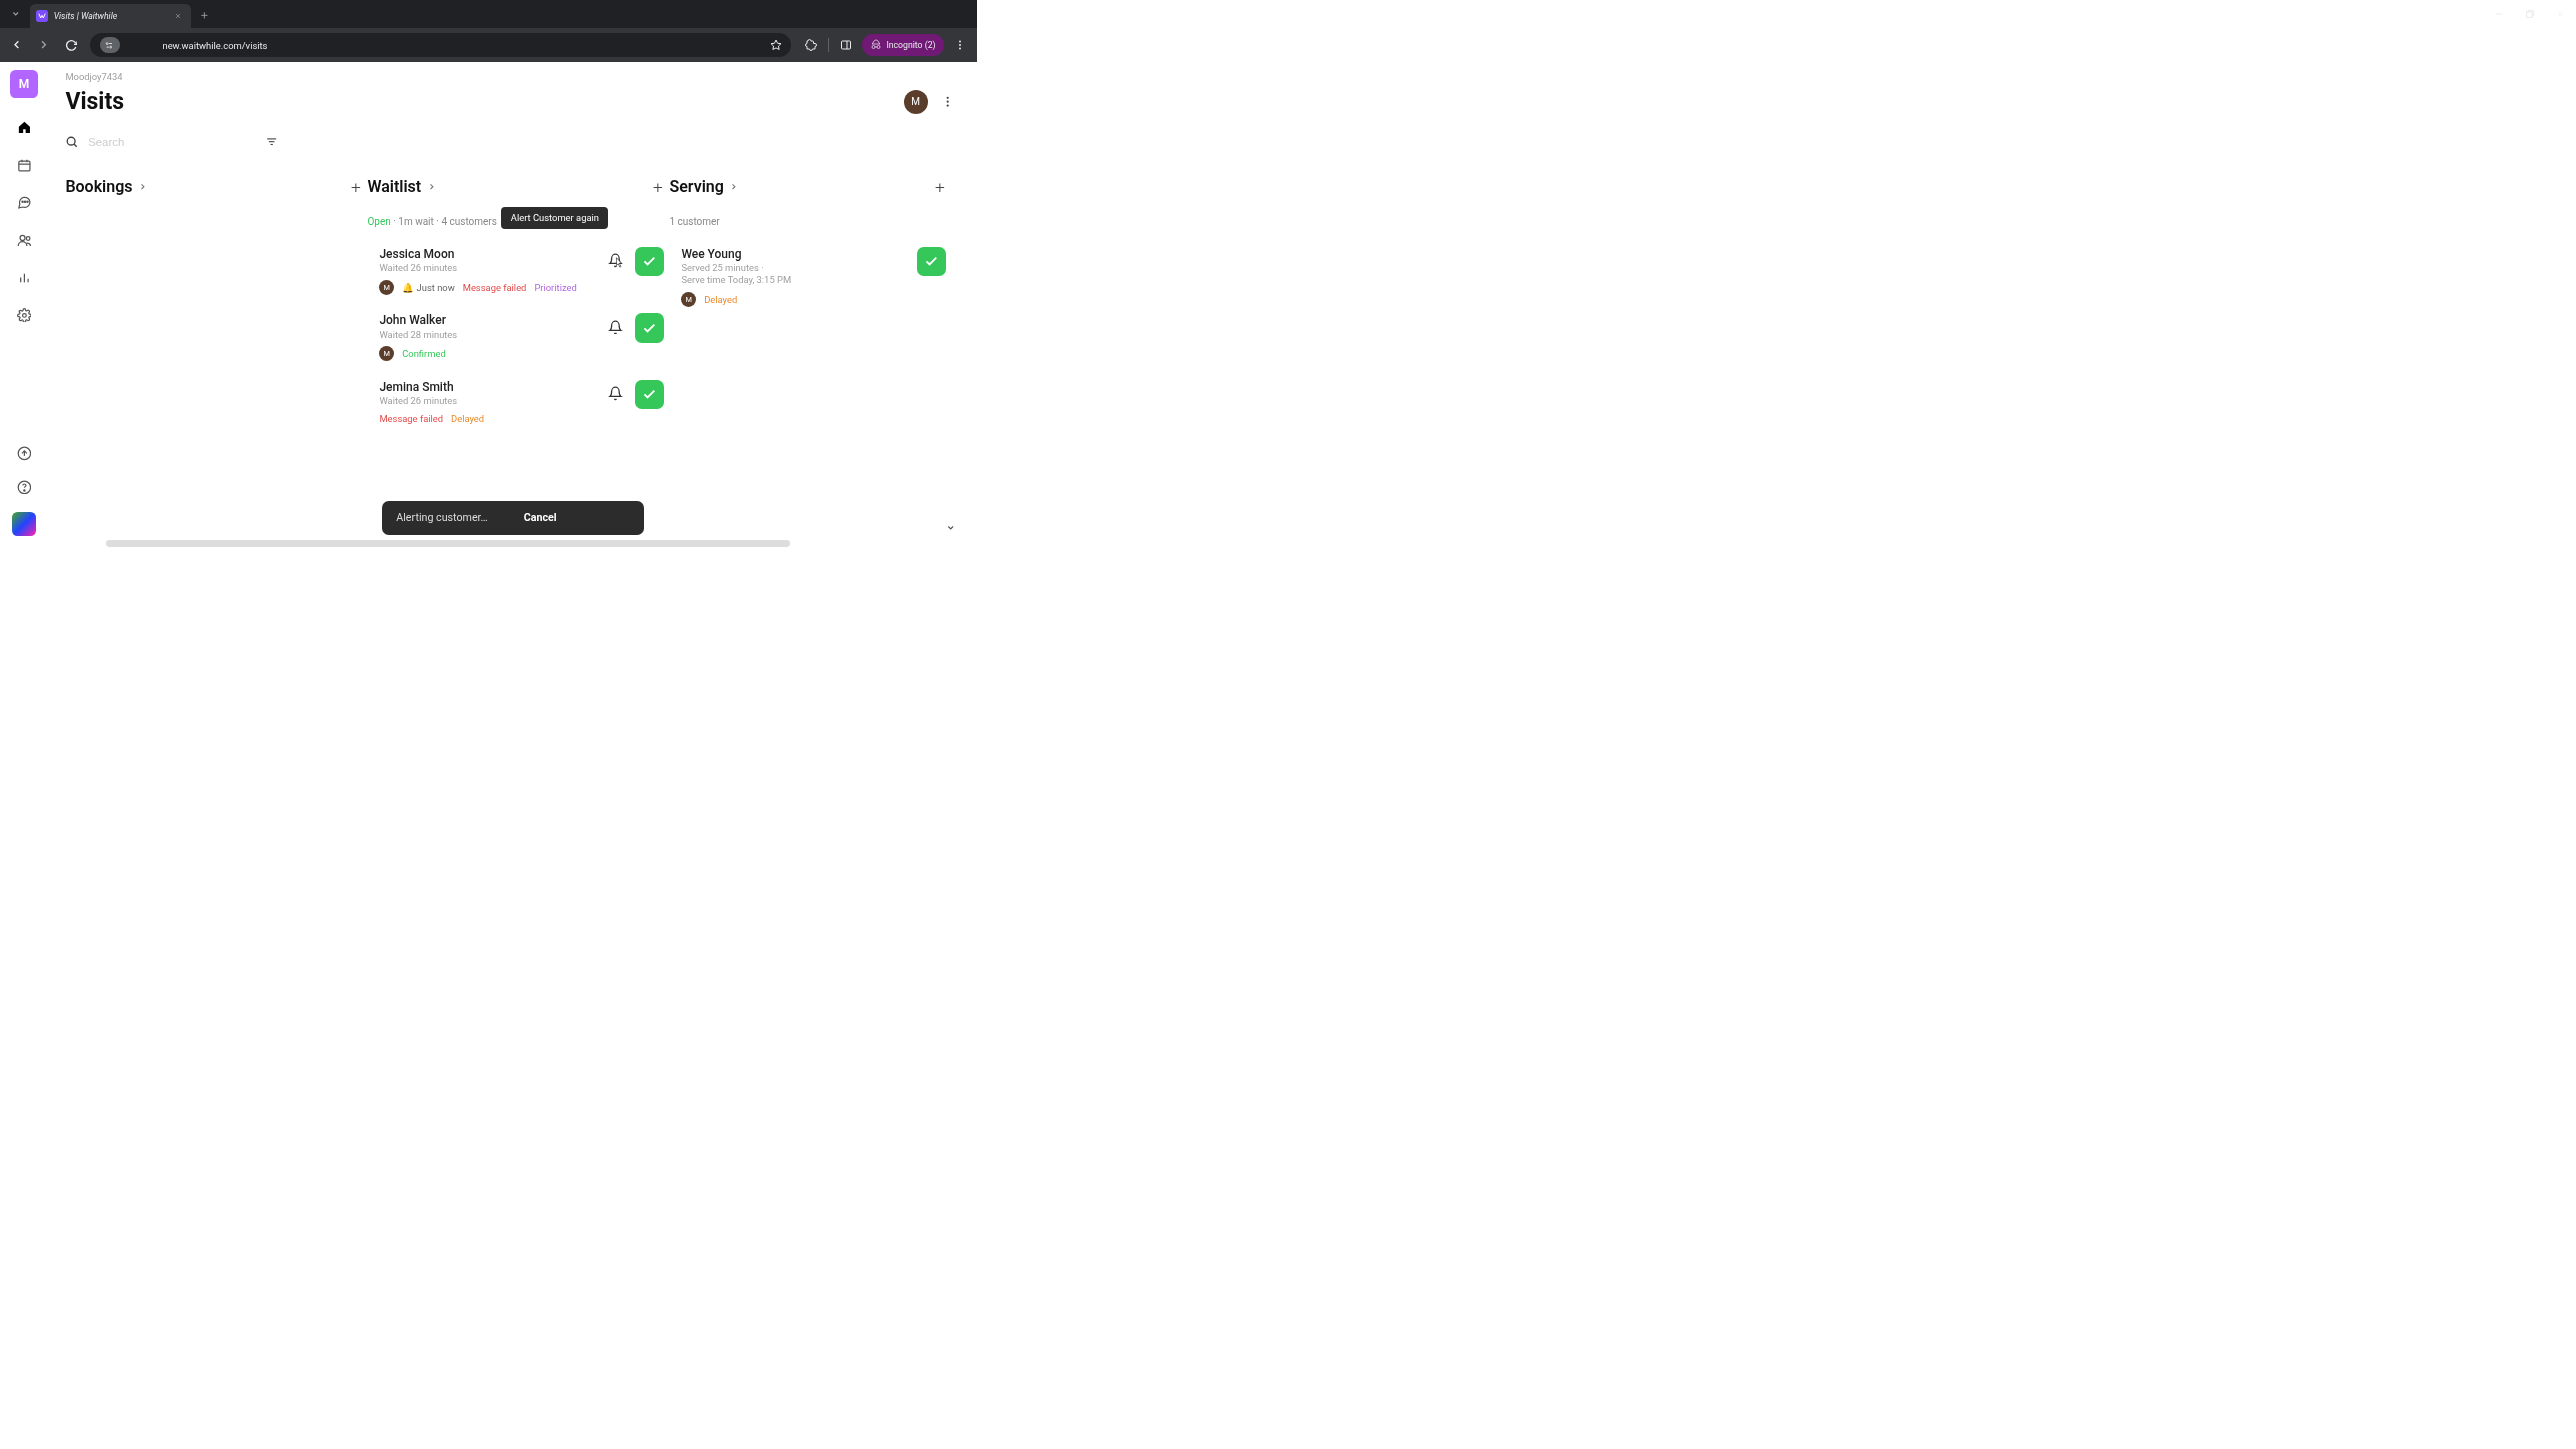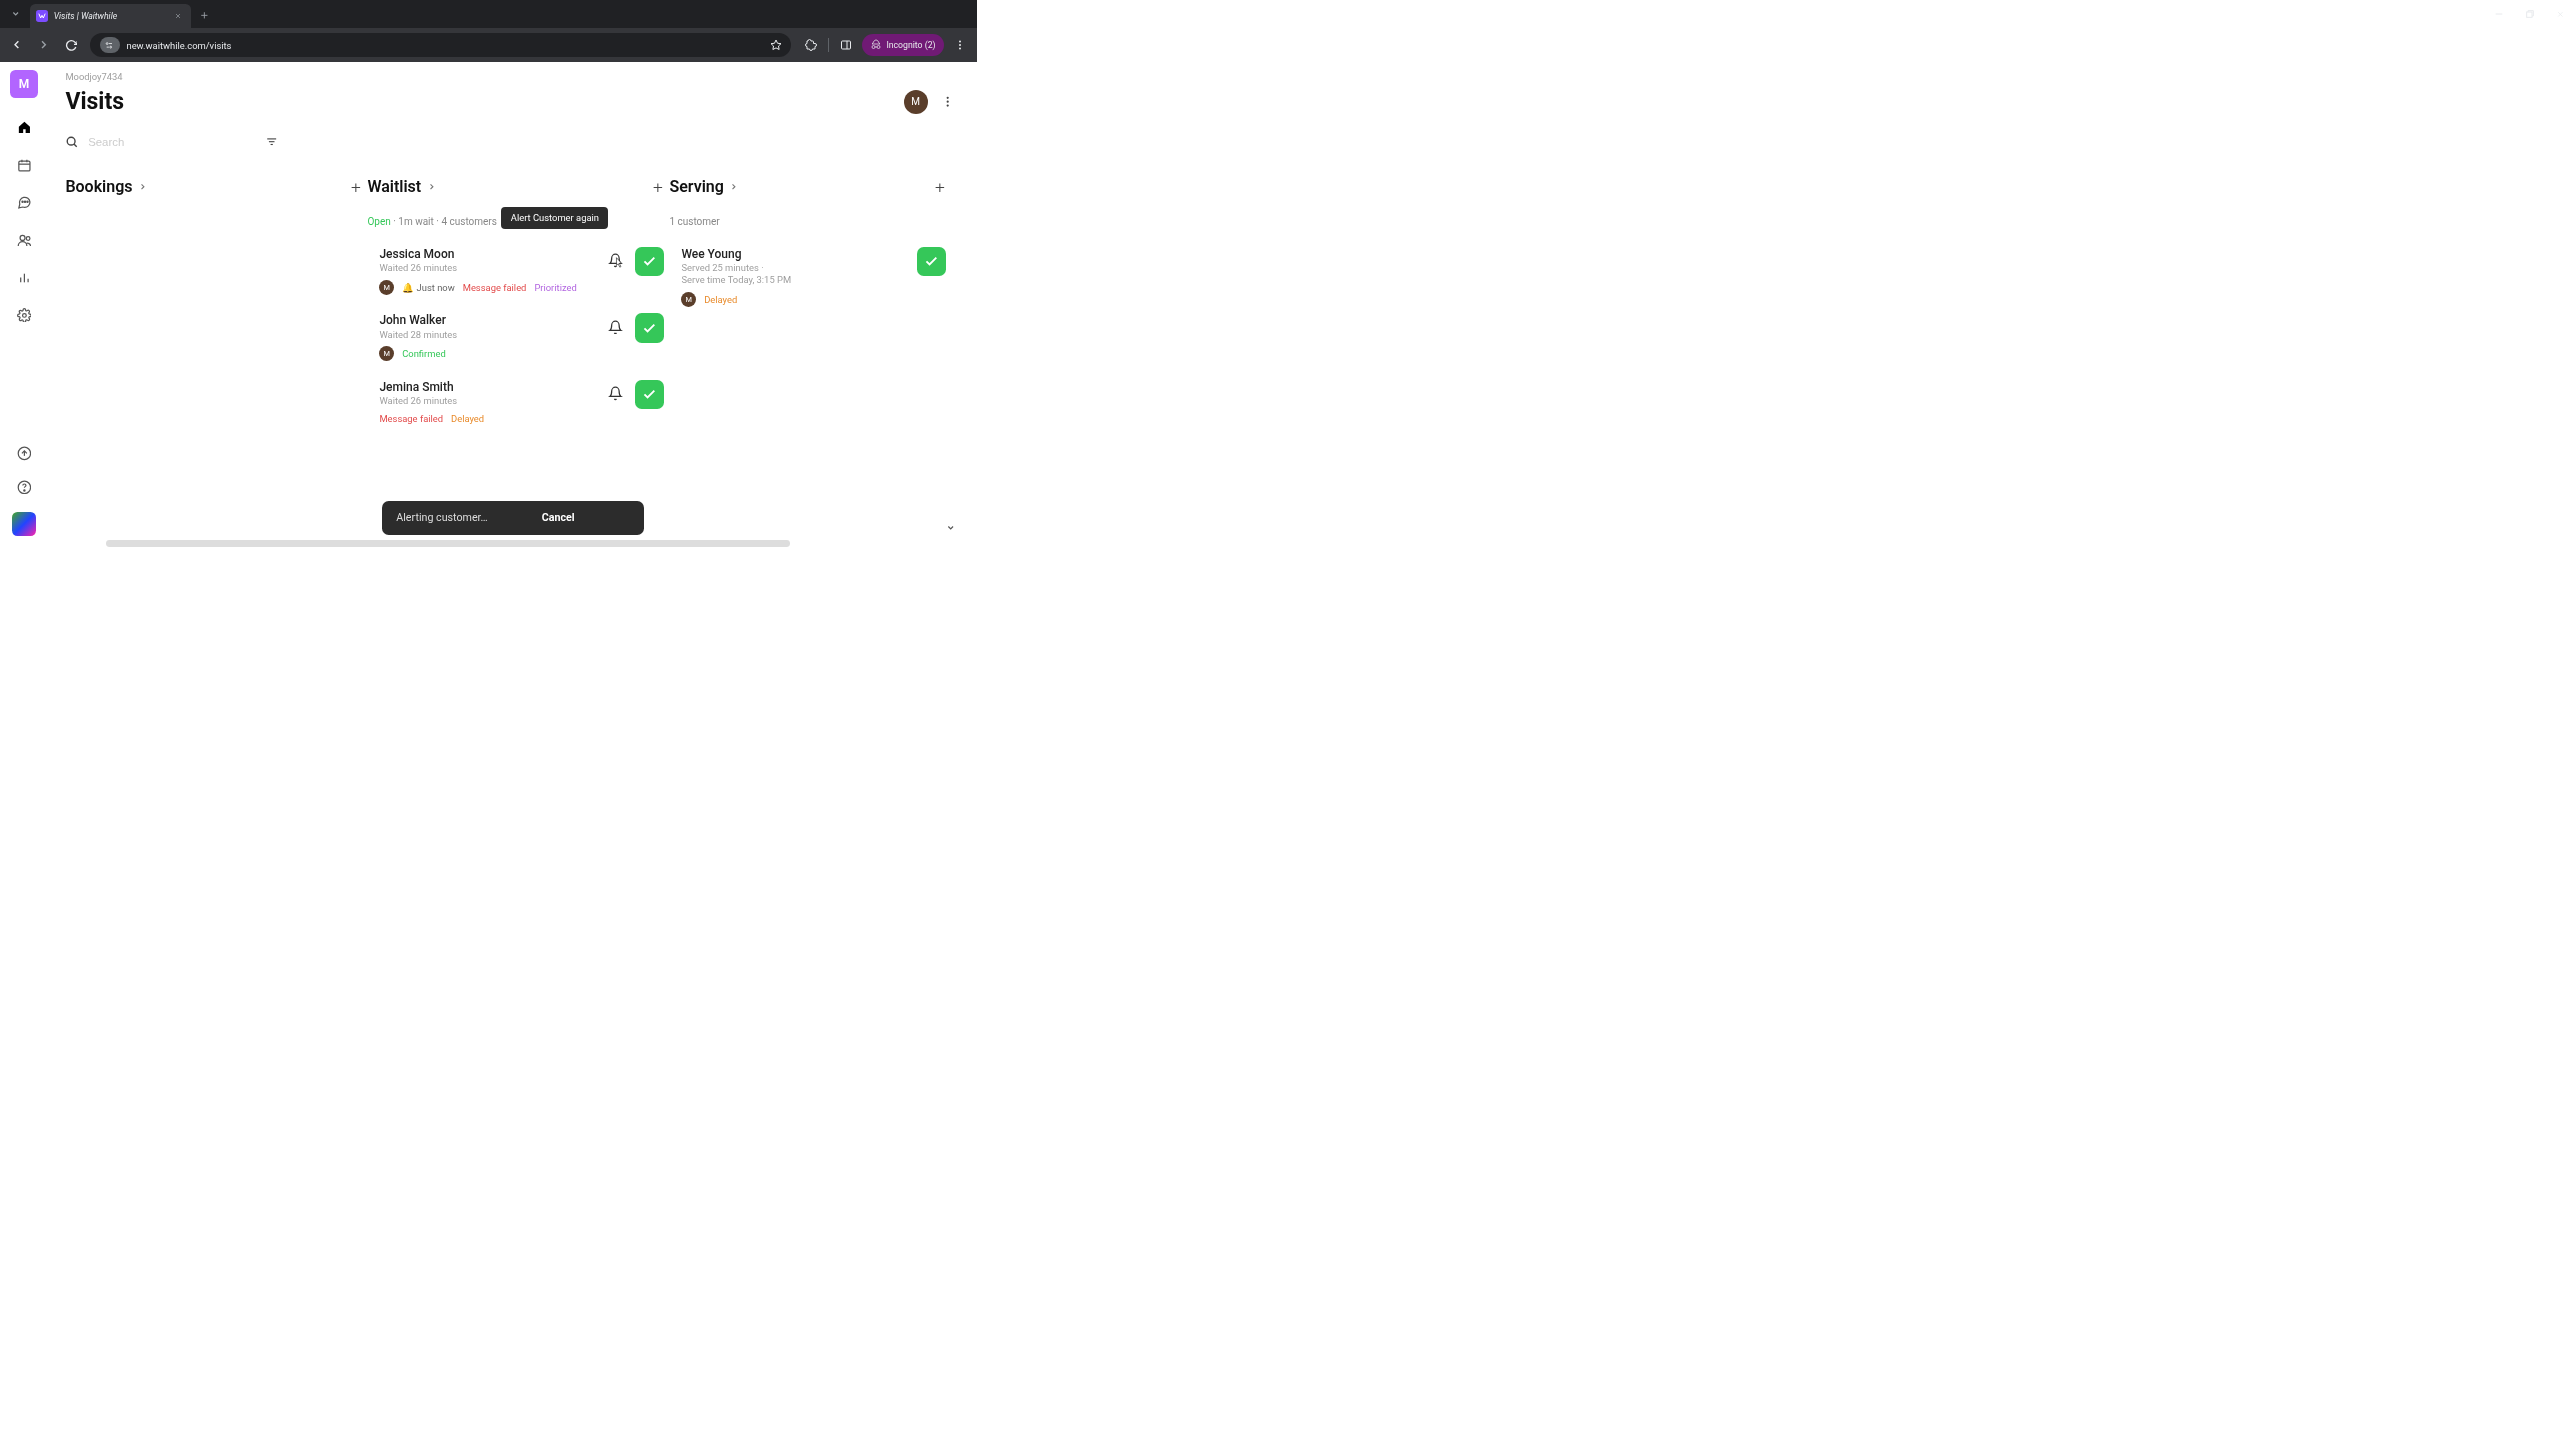--- a/index.html
+++ b/index.html
@@ -12,21 +12,21 @@
   .tab-favicon { width: 12px; height: 12px; background: #7c4dff; border-radius: 2.7px; display: flex; align-items: center; justify-content: center; color: #fff; font-size: 7.4px; margin-right: 5.4px; }
   .tab-title { color: #e8eaed; font-size: 8.7px; flex: 1; }
   .tab-close { color: #9aa0a6; width: 12px; height: 12px; display: flex; align-items: center; justify-content: center; cursor: pointer; }
   .new-tab { color: #9aa0a6; width: 20px; height: 20px; display: flex; align-items: center; justify-content: center; cursor: pointer; margin-left: 4px; margin-bottom: 2.7px; }
   .window-controls { position: absolute; right: 0; top: 0; display: flex; height: 28px; }
   .win-btn { width: 31px; display: flex; align-items: center; justify-content: center; color: #e8eaed; cursor: pointer; }
 
   .toolbar { background: #35363a; height: 34px; display: flex; align-items: center; padding: 0 5.4px; gap: 4px; }
   .nav-btn { width: 23px; height: 23px; display: flex; align-items: center; justify-content: center; color: #9aa0a6; border-radius: 50%; cursor: pointer; }
   .nav-btn.active { color: #e8eaed; }
-  .url-bar { flex: 1; background: #202124; border-radius: 13.4px; height: 24px; display: flex; align-items: center; padding: 0 9.4px; color: #e8eaed; font-size: 9.4px; margin: 0 4px; }
+  .url-bar { flex: 1; background: #202124; border-radius: 13.4px; height: 24px; display: flex; align-items: center; padding: 0 9.4px; color: #e8eaed; font-size: 9.4px; margin: 0 4px; gap: 36px; }
   .site-chip { background: #5f6368; border-radius: 8px; padding: 1.3px 4px; margin-right: 6.7px; display: flex; align-items: center; justify-content: center; height: 16px; width: 20px; }
   .url-text { color: #e8eaed; flex:1; }
   .tb-icon { width: 24px; height: 24px; display: flex; align-items: center; justify-content: center; color: #e8eaed; cursor: pointer; }
   .divider-v { width: 0.7px; height: 14.8px; background: #5f6368; margin: 0 1.3px; }
   .incognito-chip { background: #701a75; border-radius: 12px; height: 21.5px; display: flex; align-items: center; padding: 0 8px; color: #e8eaed; font-size: 8.7px; gap: 4px; }
 
   
   .app { display: flex; height: calc(547px - 62px); background: #fff; }
   .sidebar { width: 48px; background: #fff; display: flex; flex-direction: column; align-items: center; padding-top: 8px; gap: 21.5px; }
   .logo-sq { width: 28px; height: 28px; background: #b265ff; border-radius: 5.4px; color: #fff; display: flex; align-items: center; justify-content: center; font-weight: 600; font-size: 12px; }
@@ -74,21 +74,21 @@
   .tag-warn { color: #666; display:flex; gap:2.7px; align-items:center;}
   .tag-failed { color: #e24a4a; }
   .tag-prior { color: #b265e0; }
   .tag-confirmed { color: #35c759; }
   .tag-delayed { color: #e88a2a; }
   .card-actions { display: flex; align-items: flex-start; gap: 5.4px; }
   .bell-btn { width: 27px; height: 27px; display: flex; align-items: center; justify-content: center; cursor: pointer; border-radius: 5.4px; position: relative; }
   .check-btn { width: 29.5px; height: 29.5px; background: #35c759; border-radius: 6.7px; display: flex; align-items: center; justify-content: center; cursor: pointer; }
   .cursor-pointer-img { position: absolute; width: 13.4px; height: 13.4px; left: 4px; top: 4px; pointer-events: none; }
 
-  .toast { position: absolute; left: 50%; transform: translateX(-50%); bottom: 12px; background: #2c2c2c; color: #ddd; border-radius: 6.7px; padding: 10.7px 14.8px; display: flex; align-items: center; gap: 54px; font-size: 10.7px; z-index: 20; width: 262px; }
+  .toast { position: absolute; left: 50%; transform: translateX(-50%); bottom: 12px; background: #2c2c2c; color: #ddd; border-radius: 6.7px; padding: 10.7px 14.8px; display: flex; align-items: center; gap: 36px; font-size: 10.7px; z-index: 20; width: 262px; }
   .toast-cancel { color: #fff; font-weight: 700; cursor: pointer; }
 
   .bottom-scroll { position: absolute; bottom: 0; left: 58px; height: 6.7px; width: 684px; background: #ddd; border-radius: 3.4px; }
 
   .dropdown-chev-float { position:absolute; right: 21.5px; bottom: 14.8px; color:#555; }
 
   svg { display:block; }
 </style>
 </head>
 <body>

